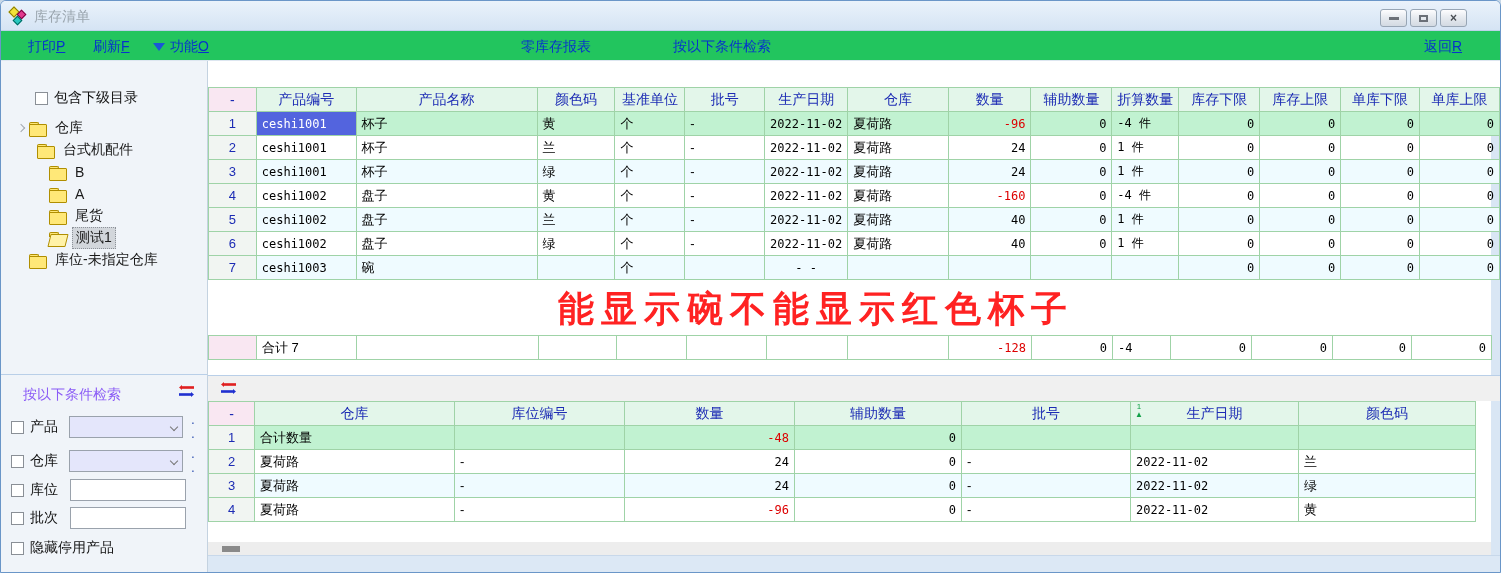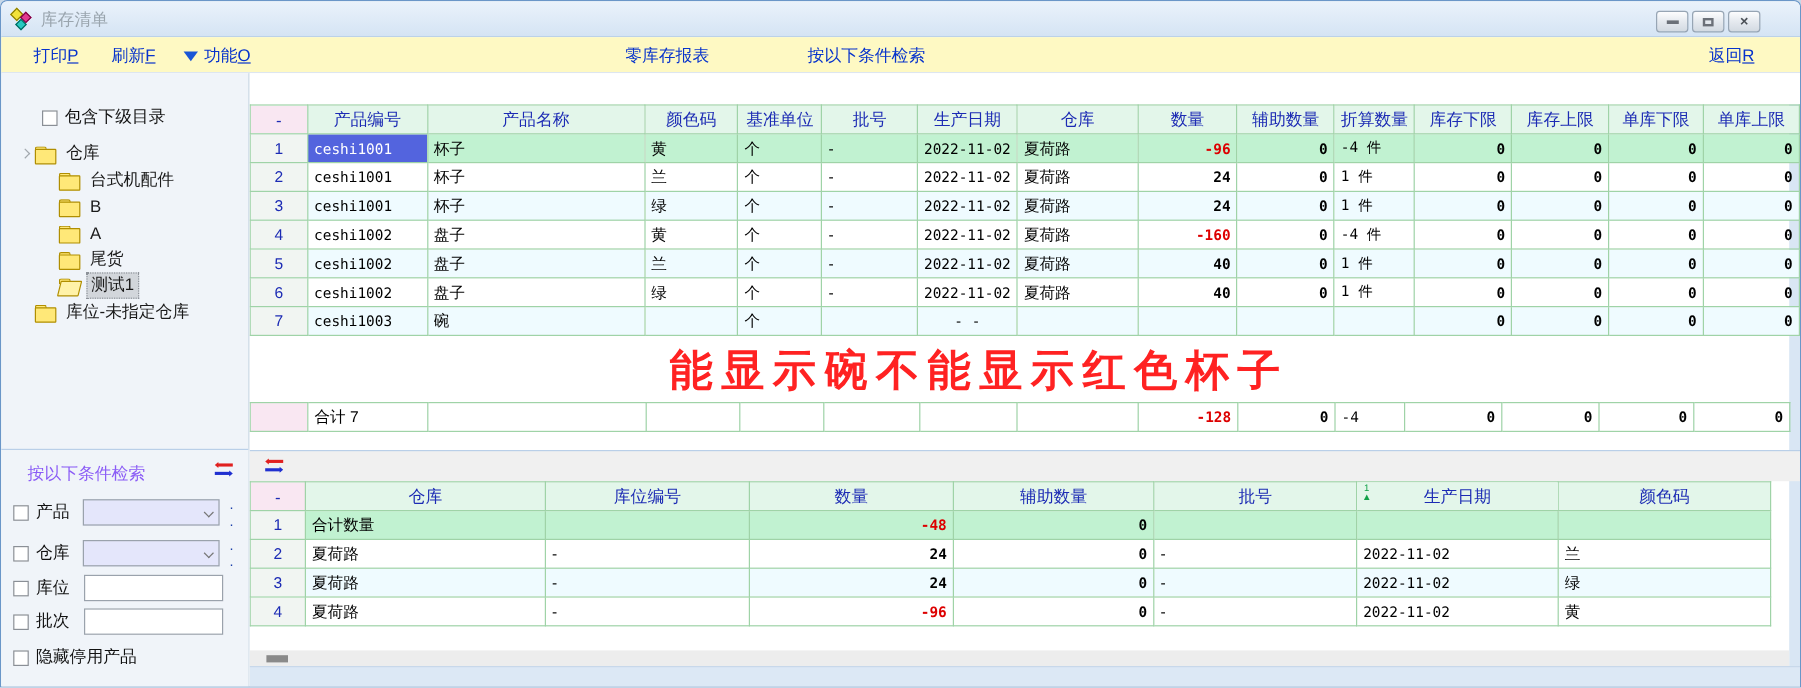--- a/index.html
+++ b/index.html
@@ -20,21 +20,21 @@
   .win-title { position:absolute; left:33px; top:7px; font-size:14px; color:#9aa5ae; }
   .winbtns { position:absolute; right:33px; top:8px; display:flex; gap:3px; }
   .wbtn { width:27px; height:18px; border:1px solid #97a5b4; border-radius:3px;
     background:linear-gradient(#fdfdfe,#e7ebf0 45%,#d3dae2); display:flex; align-items:center;
     justify-content:center; color:#4a4f55; font-size:10px; }
   .wbtn .bar { width:10px; height:3px; background:#6b7078; }
   .wbtn .sq  { width:9px; height:7px; border:2px solid #6b7078; }
   .wbtn .x   { font-size:12px; font-weight:bold; line-height:10px; }
 
   
-  .toolbar { position:relative; height:30px; background:#fef9c3; border-bottom:1px solid #dde6f0; }
+  .toolbar { position:relative; height:30px; background:#22c55e; border-bottom:1px solid #dde6f0; }
   .tlink { position:absolute; top:7px; font-size:14px; color:#0733cc; cursor:pointer; white-space:nowrap; }
   .tlink u { text-decoration:underline; }
   .dn-arrow { display:inline-block; width:0; height:0; border:6px solid transparent;
     border-top:8px solid #1a56d6; vertical-align:-6px; margin-right:5px; }
 
   
   .content { display:flex; height:511px; }
   .sidebar { position:relative; width:207px; background:#f0f4f9; border-right:1px solid #c4d2e0; flex:none; }
   .main { position:relative; flex:1; background:#ffffff; overflow:hidden; }
   .edge-strip { position:absolute; top:26px; bottom:0; right:0; width:9px; background:#d9e6f4; }
@@ -87,21 +87,21 @@
   td, th { border:1px solid #9fd3a7; height:24px; padding:0 5px; overflow:hidden;
       white-space:nowrap; font-weight:normal; }
   th { background:#e3f6ea; color:#1c2bb4; font-size:14px; text-align:center; }
   th.pink, td.pink { background:#f9e7f2; }
   td.rn { background:#f1f5f2; color:#1c2bb4; text-align:center; }
   tr.hl td { background:#c1f2d1; }
   tr.hl td.rn { background:#f1f5f2; }
   tr.alt td { background:#effbff; }
   tr.alt td.rn { background:#f1f5f2; }
   td.sel { background:#5364de !important; color:#fff; }
-  td.num { text-align:right;font-weight:bold; }
+  td.num { text-align:right; }
   td.ctr { text-align:center; }
   td.mono { font-family:"DejaVu Sans Mono", monospace; font-size:12px; }
   td.neg { color:#dd0000; }
   .tbl1 { position:absolute; left:0; top:26px; }
   .tbl-total { position:absolute; left:0; top:274px; }
   .annotation { position:absolute; left:350px; top:224px; font-size:36px; font-weight:bold;
       color:#ff2222; letter-spacing:7px; white-space:nowrap; }
 
   .bpanel-strip { position:absolute; left:0; top:314px; width:100%; height:26px;
       background:#f0f0f0; border-top:1px solid #b9cfe8; }
@@ -159,21 +159,21 @@
       </label>
 
       <div class="tree">
         <div class="titem" style="padding-left:12px">
           <span class="arrow">
               <span class="ar-r"></span>
             </span>
           <span class="folder"></span>
           <span class="tlabel">仓库</span>
         </div>
-        <div class="titem" style="padding-left:48px">
+        <div class="titem" style="padding-left:36px">
           <span class="folder"></span>
           <span class="tlabel">台式机配件</span>
         </div>
         <div class="titem" style="padding-left:48px">
           <span class="folder"></span>
           <span class="tlabel">B</span>
         </div>
         <div class="titem" style="padding-left:48px">
           <span class="folder"></span>
           <span class="tlabel">A</span>

